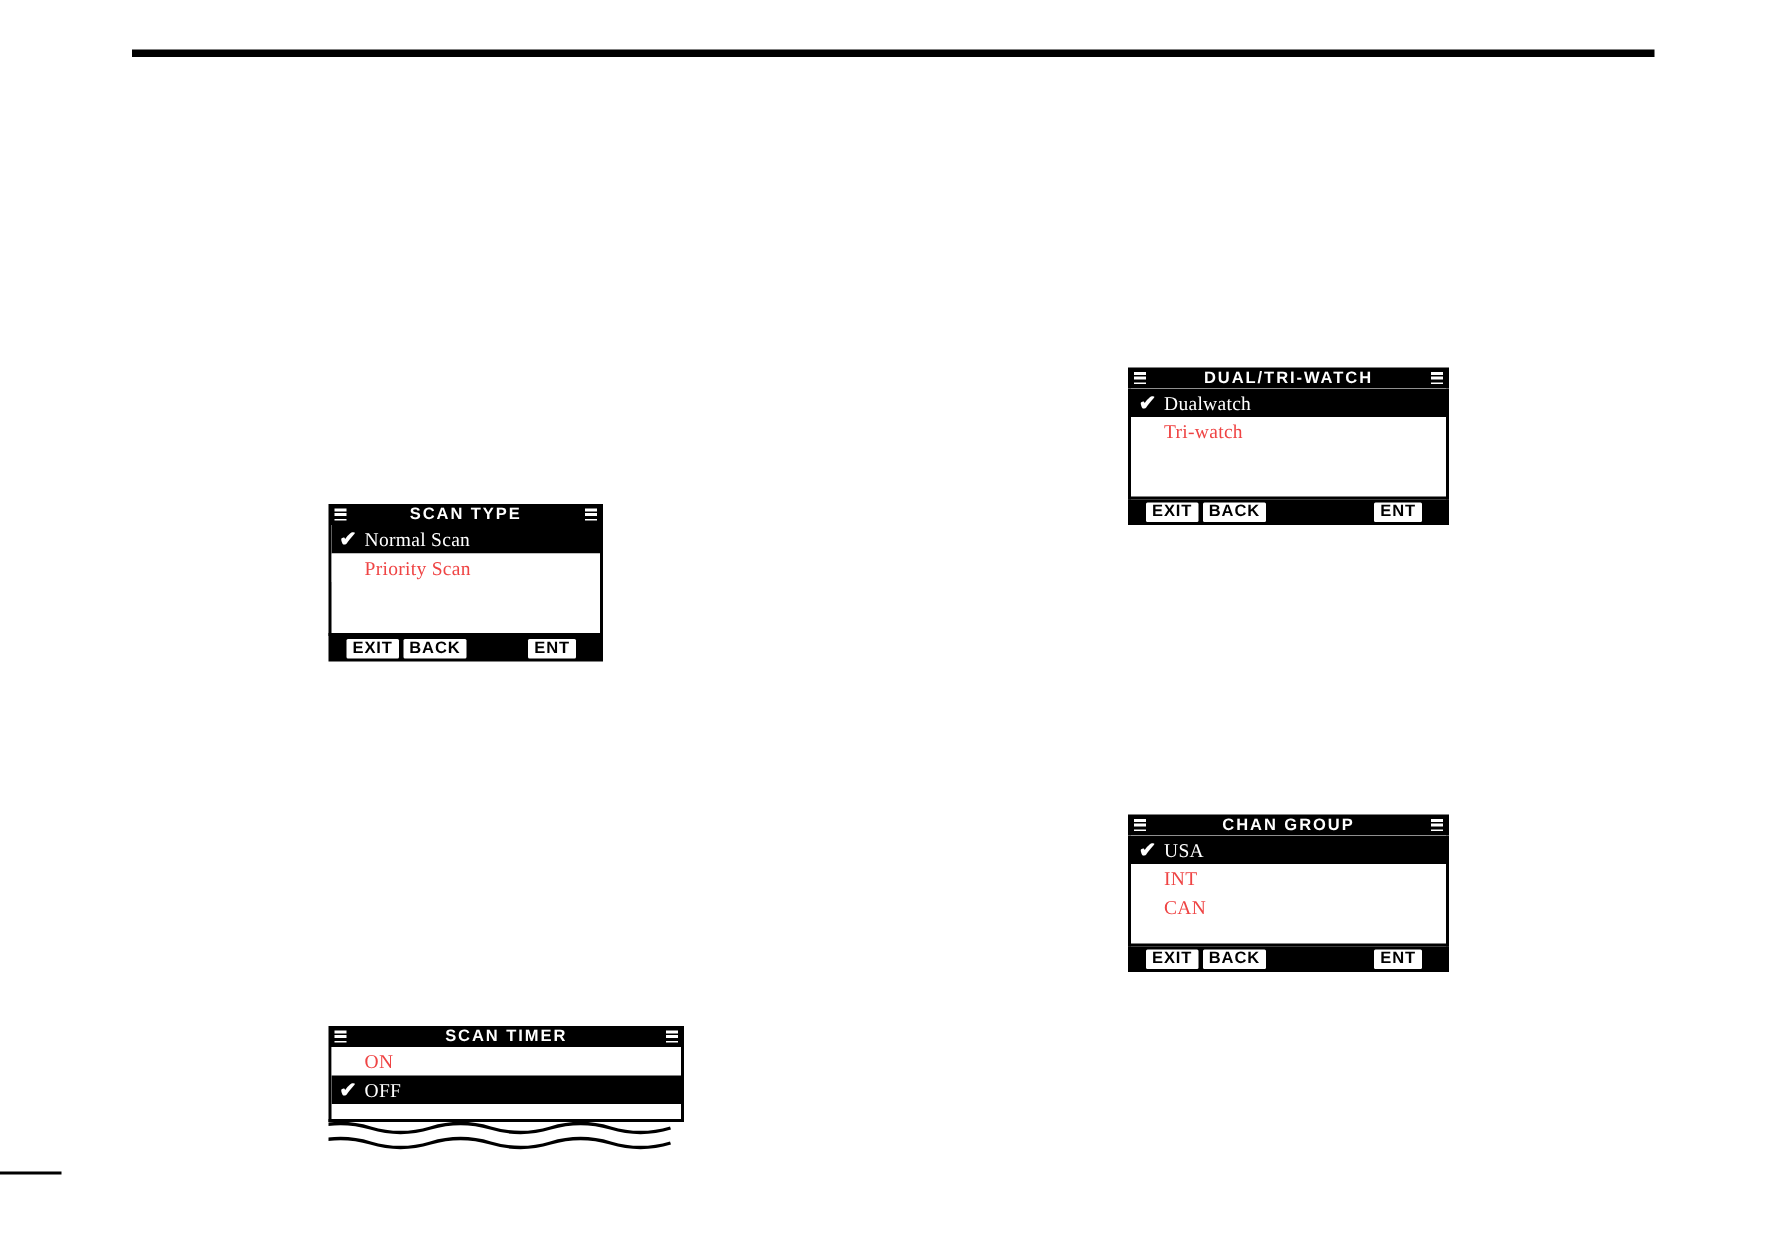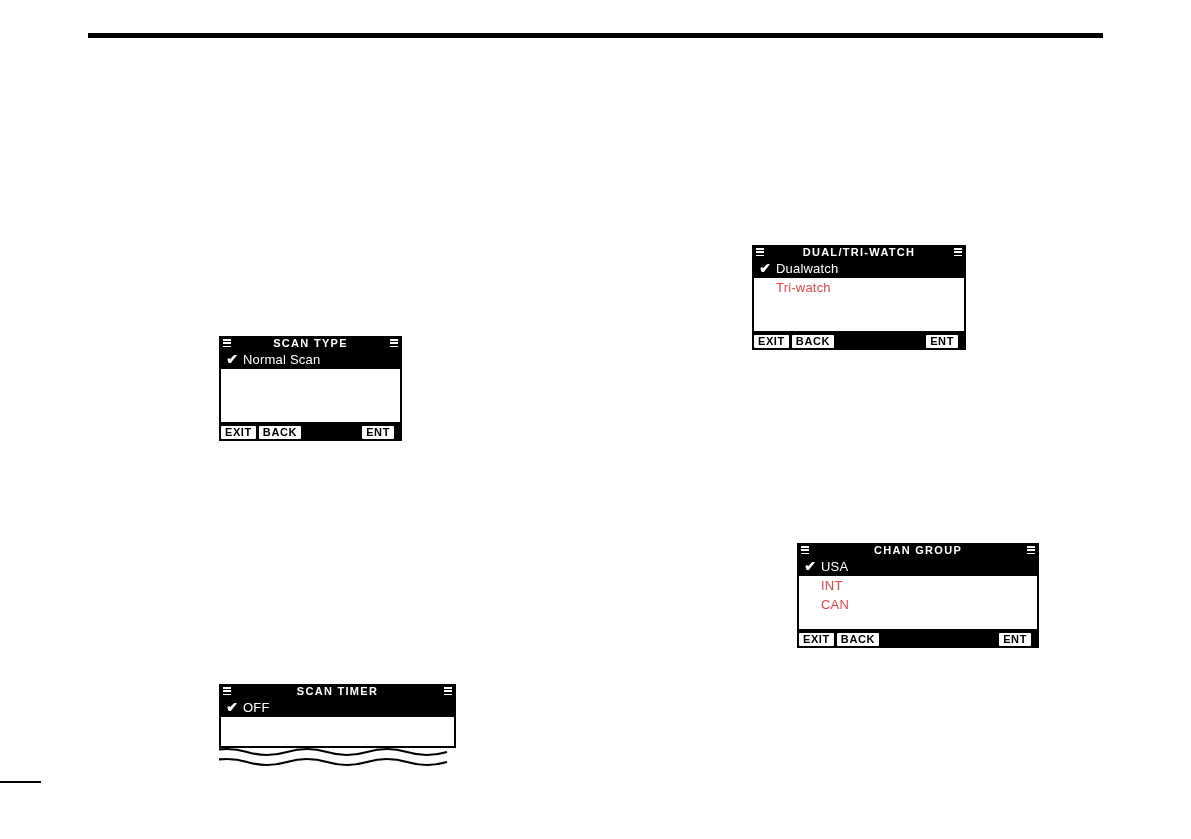--- a/index.html
+++ b/index.html
@@ -104,32 +104,32 @@
     font-size: 14px;
     font-weight: bold;
     line-height: 19px;
     flex: 0 0 22px;
   }
   .lcd-label {
     font-size: 13px;
     line-height: 19px;
     letter-spacing: 0.2px;
     white-space: nowrap;
-    font-family: Liberation Sans, sans-serif;
+    font-family: Liberation Serif, serif;
   }
 
   
   .lcd-softkeys {
     position: relative;
     height: 17px;
     background: #000000;
     display: flex;
     align-items: center;
     box-sizing: border-box;
-    padding: 0 2px;
+    padding: 0 12px;
   }
   .softkey {
     height: 13px;
     background: #ffffff;
     color: #000000;
     font-size: 11px;
     font-weight: bold;
     line-height: 13px;
     letter-spacing: 0.6px;
     padding: 0 4px;
@@ -173,20 +173,24 @@
         <i></i>
         <i></i>
       </span>
   </div>
 
   <div class="lcd-body" style="height:74px;">
     <div class="lcd-row selected">
       <span class="lcd-check">✔</span>
       <span class="lcd-label">Normal Scan</span>
     </div>
+    <div class="lcd-row">
+      <span class="lcd-check"></span>
+      <span class="lcd-label">Priority Scan</span>
+    </div>
   </div>
 
   <div class="lcd-softkeys">
     <span class="softkey">EXIT</span>
     <span class="softkey">BACK</span>
     <span class="softkey right-aligned">ENT</span>
   </div>
 </div>
 
 <div class="lcd" style="left:752px; top:245px; width:214px;">
@@ -216,21 +220,21 @@
     </div>
   </div>
 
   <div class="lcd-softkeys">
     <span class="softkey">EXIT</span>
     <span class="softkey">BACK</span>
     <span class="softkey right-aligned">ENT</span>
   </div>
 </div>
 
-<div class="lcd" style="left:752px; top:543px; width:242px;margin-left:45px;">
+<div class="lcd" style="left:752px; top:543px; width:214px;">
 
   <div class="lcd-titlebar">
     <span class="hamburger left">
         <i></i>
         <i></i>
         <i></i>
       </span>
     <span class="lcd-title-text">CHAN GROUP</span>
     <span class="hamburger right">
         <i></i>
@@ -271,20 +275,24 @@
       </span>
     <span class="lcd-title-text">SCAN TIMER</span>
     <span class="hamburger right">
         <i></i>
         <i></i>
         <i></i>
       </span>
   </div>
 
   <div class="lcd-body" style="height:50px;">
+    <div class="lcd-row">
+      <span class="lcd-check"></span>
+      <span class="lcd-label">ON</span>
+    </div>
     <div class="lcd-row selected">
       <span class="lcd-check">✔</span>
       <span class="lcd-label">OFF</span>
     </div>
   </div>
 
   <div class="torn-edge">
     <svg width="240" height="30" viewBox="0 0 240 30" preserveAspectRatio="none">
       <path d="M -12 8 Q 8 2 28 8 T 68 8 T 108 8 T 148 8 T 188 8 T 228 8" fill="none" stroke="#000000" stroke-width="2.2"></path>
       <path d="M -12 18 Q 8 12 28 18 T 68 18 T 108 18 T 148 18 T 188 18 T 228 18" fill="none" stroke="#000000" stroke-width="2.2"></path>

